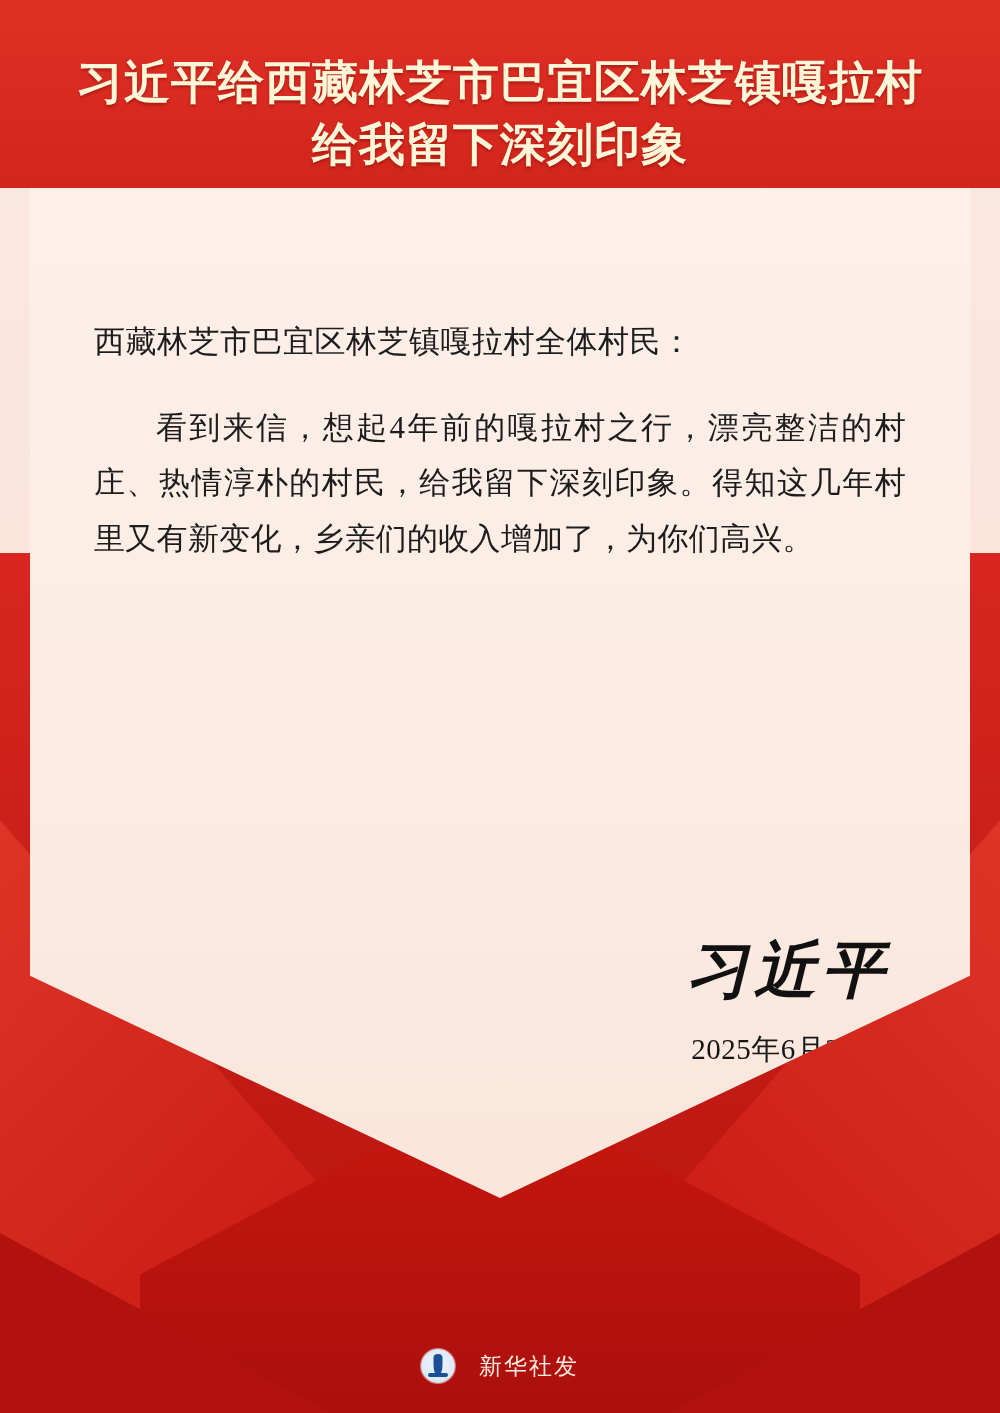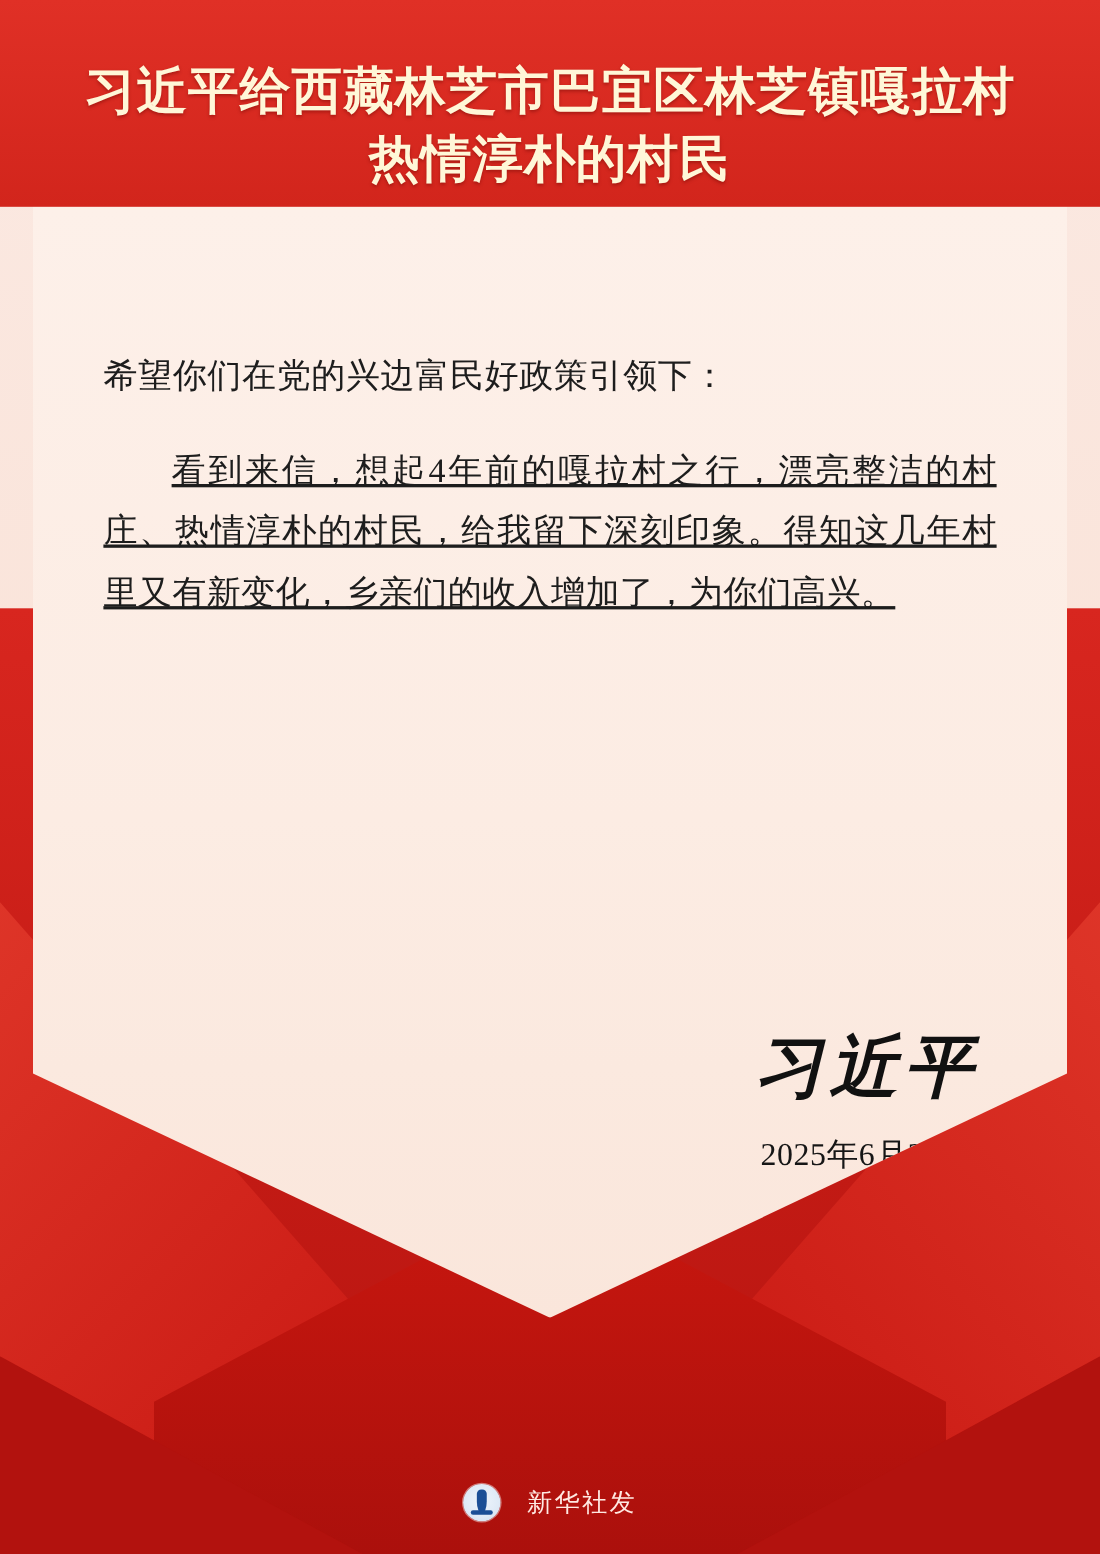--- a/index.html
+++ b/index.html
@@ -135,21 +135,20 @@
     letter-spacing: .5px;
   }
   .para {
     font-size: 31px;
     color: #1d1d1d;
     line-height: 1.78;
     text-indent: 2em;
     letter-spacing: .3px;
     text-align: justify;
     margin-top: 4px;
-    text-decoration: underline;
   }
   .sign-block {
     position: absolute;
     top: 740px;
     right: 80px;
     text-align: center;
   }
   .signature {
     font-family: "DejaVu Serif", "Liberation Serif", serif;
     font-size: 62px;
@@ -222,28 +221,28 @@
   <div class="facet facet-left"></div>
   <div class="facet facet-right"></div>
   <div class="facet facet-center"></div>
   <div class="facet facet-dark-left"></div>
   <div class="facet facet-dark-right"></div>
 
   <div class="header-band">
     <div class="header-inner">
       <h1 class="title">
         <span>习近平给西藏林芝市巴宜区林芝镇嘎拉村</span><br>
-        <span>热情淳朴的村民</span>
+        <span>给我留下深刻印象</span>
       </h1>
     </div>
   </div>
 
   <div class="paper">
     <div class="paper-content">
-      <p class="salutation">希望你们在党的兴边富民好政策引领下：</p>
+      <p class="salutation">西藏林芝市巴宜区林芝镇嘎拉村全体村民：</p>
       <p class="para">看到来信，想起4年前的嘎拉村之行，漂亮整洁的村庄、热情淳朴的村民，给我留下深刻印象。得知这几年村里又有新变化，乡亲们的收入增加了，为你们高兴。</p>
     </div>
     <div class="sign-block">
       <div class="signature">习近平</div>
       <div class="sign-date">2025年6月27日</div>
     </div>
   </div>
 
   <div class="footer">
     <div class="xh-logo"></div>

